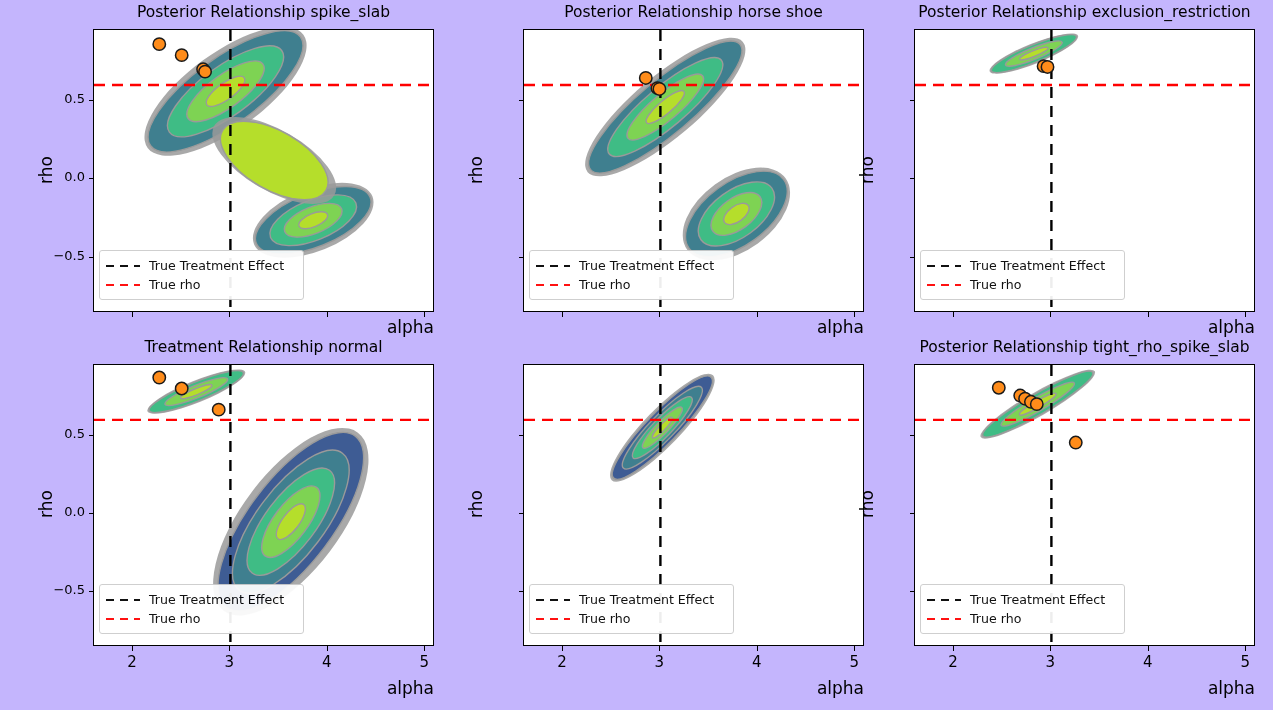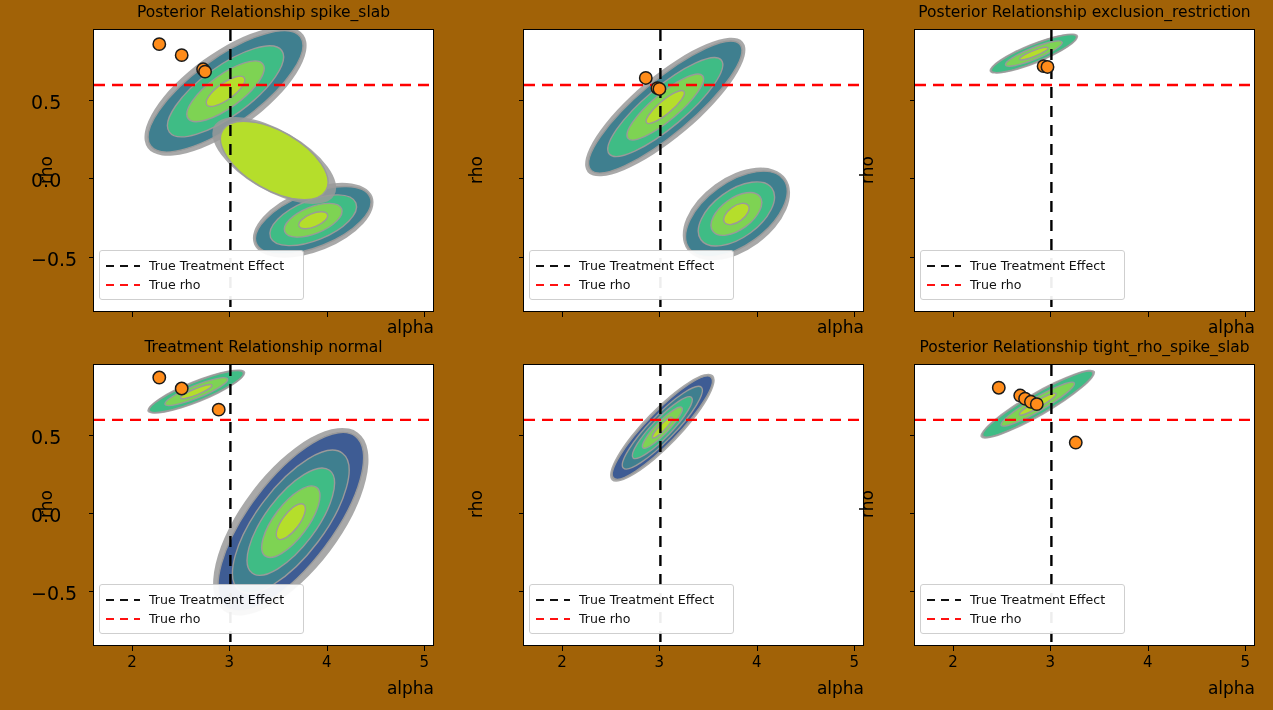--- a/index.html
+++ b/index.html
@@ -1,27 +1,27 @@
 <!DOCTYPE html>
 <html><head>
 <meta charset="utf-8">
 <style>
   html,body{margin:0;padding:0;background:#ffffff;}
   body{width:1273px;height:710px;overflow:hidden;
        font-family:"DejaVu Sans","Liberation Sans",sans-serif;}
-  #figure{position:relative;width:1273px;height:710px;background:#a16207;}
+  #figure{position:relative;width:1273px;height:710px;background:#c4b5fd;}
   .panel-title{position:absolute;text-align:center;font-size:15.5px;color:#000;
       white-space:nowrap;line-height:1;}
   .axes{position:absolute;background:#ffffff;border:1.1px solid #000;box-sizing:border-box;}
   .axes svg{display:block;position:absolute;left:0;top:0;}
   .xlabel{position:absolute;text-align:right;font-size:17px;color:#000;}
   .ylabel{position:absolute;font-size:17px;color:#000;
       transform:rotate(-90deg);transform-origin:center center;white-space:nowrap;}
   .tick-label-x{position:absolute;font-size:15px;color:#000;text-align:center;}
-  .tick-label-y{position:absolute;font-size:19px;color:#000;}
+  .tick-label-y{position:absolute;font-size:13px;color:#000;text-align:right;}
   .tick-x{position:absolute;width:1.1px;background:#000;}
   .tick-y{position:absolute;height:1.1px;background:#000;}
   .legend{position:absolute;background:#ffffff;border:1px solid #cccccc;border-radius:3px;
       padding:5px 7px 5px 6px;box-sizing:border-box;opacity:.93;}
   .legend-row{display:flex;align-items:center;height:19px;}
   .legend-dash{width:34px;height:12px;margin-right:9px;flex:0 0 34px;position:relative;}
   .legend-dash i{position:absolute;top:5px;left:0;width:34px;height:2.6px;display:block;}
   .legend-text{font-size:12.6px;color:#000;white-space:nowrap;}
 </style>
 </head>
@@ -74,20 +74,21 @@
         </div>
         <span class="legend-text">True Treatment Effect</span>
       </div>
       <div class="legend-row">
         <div class="legend-dash">
           <i style="background: repeating-linear-gradient(to right, rgb(255, 0, 0) 0px, rgb(255, 0, 0) 8px, transparent 8px, transparent 14px);"></i>
         </div>
         <span class="legend-text">True rho</span>
       </div>
     </div>
+    <div class="panel-title" style="left: 463px; top: 5px; width: 461px;">Posterior Relationship horse shoe</div>
     <div class="axes" style="left: 523px; top: 29px; width: 341px; height: 283px;">
       <svg width="341" height="283" viewBox="0 0 341 283">
         <g>
           <ellipse cx="141.27142857142857" cy="77.03888888888886" rx="101.32571428571431" ry="31.004222222222225" transform="rotate(-40 141.27142857142857 77.03888888888886)" fill="#9a9a9a" opacity="0.85"></ellipse>
           <ellipse cx="141.27142857142857" cy="77.03888888888886" rx="97.42857142857144" ry="26.72777777777778" transform="rotate(-40 141.27142857142857 77.03888888888886)" fill="#3f7f8f" stroke="#9a9a9a" stroke-width="1.4"></ellipse>
           <ellipse cx="141.27142857142857" cy="77.03888888888886" rx="73.07142857142858" ry="20.045833333333334" transform="rotate(-40 141.27142857142857 77.03888888888886)" fill="#3fbc85" stroke="#9a9a9a" stroke-width="1.4"></ellipse>
           <ellipse cx="141.27142857142857" cy="77.03888888888886" rx="48.71428571428572" ry="13.36388888888889" transform="rotate(-40 141.27142857142857 77.03888888888886)" fill="#7ed353" stroke="#9a9a9a" stroke-width="1.4"></ellipse>
           <ellipse cx="141.27142857142857" cy="77.03888888888886" rx="24.35714285714286" ry="6.681944444444445" transform="rotate(-40 141.27142857142857 77.03888888888886)" fill="#b5de2b" stroke="#9a9a9a" stroke-width="1.4"></ellipse>
           <ellipse cx="212.39428571428573" cy="183.95" rx="60.79542857142857" ry="36.47555555555556" transform="rotate(-36 212.39428571428573 183.95)" fill="#9a9a9a" opacity="0.85"></ellipse>
           <ellipse cx="212.39428571428573" cy="183.95" rx="58.457142857142856" ry="31.44444444444445" transform="rotate(-36 212.39428571428573 183.95)" fill="#3f7f8f" stroke="#9a9a9a" stroke-width="1.4"></ellipse>

